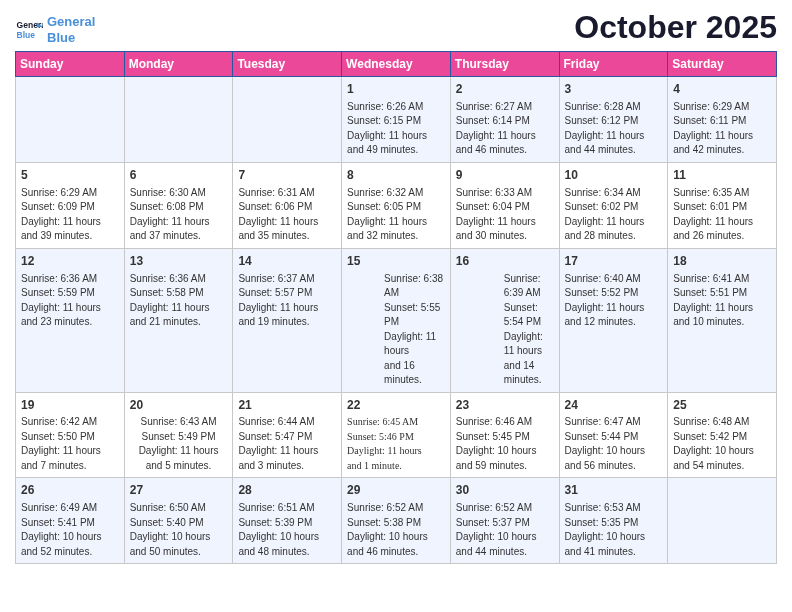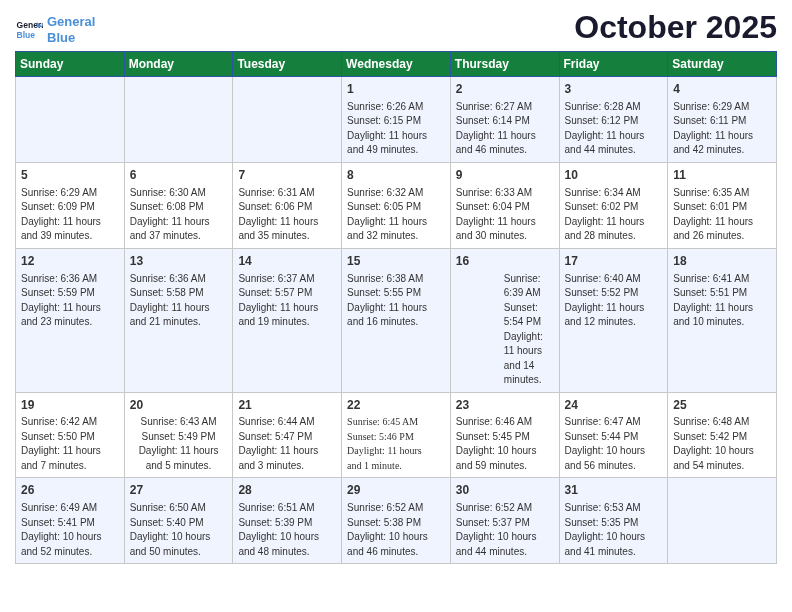--- a/index.html
+++ b/index.html
@@ -48,21 +48,21 @@
       font-size: 14px;
       color: #333;
     }
     .calendar {
       width: 100%;
       border-collapse: collapse;
       margin-top: 6px;
       font-size: 10.5px;
     }
     .calendar thead th {
-      background-color: #15803d;
+      background-color: #ec4899;
       color: #fff;
       padding: 5px 4px;
       font-size: 12px;
       font-weight: bold;
       border: 1px solid #2a55a0;
       text-align: left;
     }
     .calendar tbody td {
       vertical-align: top;
       border: 1px solid #c8c8c8;
@@ -230,21 +230,21 @@
         </td>
         <td>
           <span class="day-number">14</span>
           <div class="day-info" style="white-space: pre-line;">Sunrise: 6:37 AM
 Sunset: 5:57 PM
 Daylight: 11 hours
 and 19 minutes.</div>
         </td>
         <td>
           <span class="day-number">15</span>
-          <div class="day-info" style="white-space: pre-line;">Sunrise: 6:38 AM
+          <div class="day-info" style="white-space: pre-line; margin-left: 37px;">Sunrise: 6:38 AM
 Sunset: 5:55 PM
 Daylight: 11 hours
 and 16 minutes.</div>
         </td>
         <td>
           <span class="day-number">16</span>
           <div class="day-info" style="white-space: pre-line; margin-left: 48px;">Sunrise: 6:39 AM
 Sunset: 5:54 PM
 Daylight: 11 hours
 and 14 minutes.</div>

